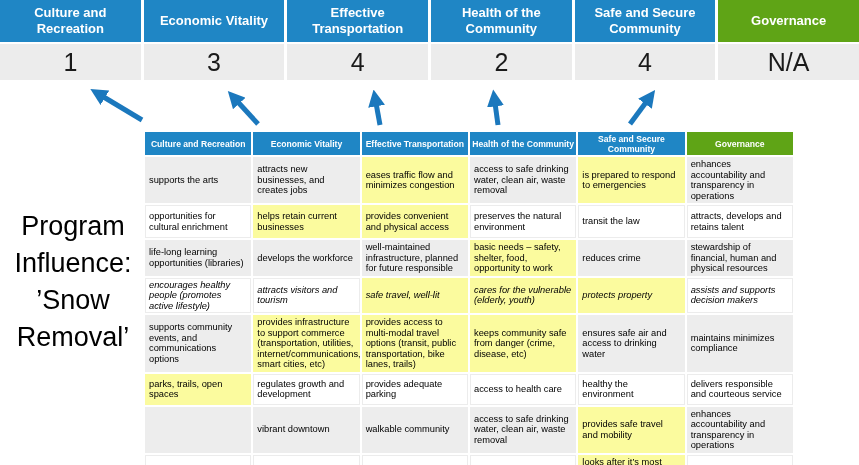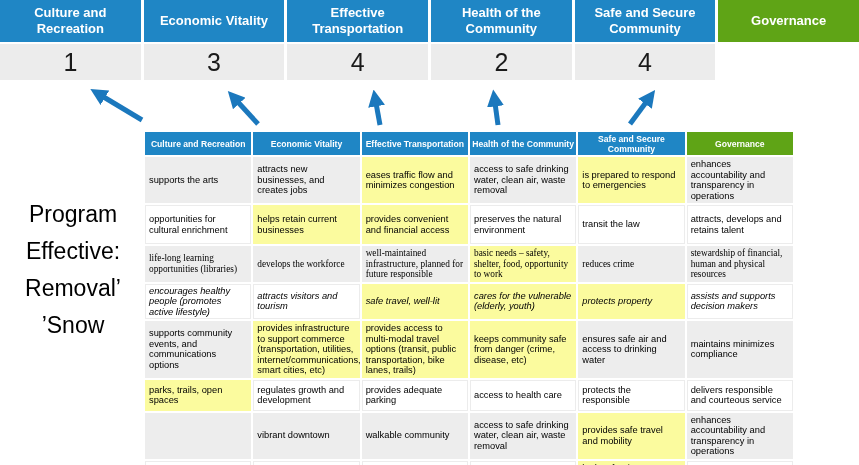--- a/index.html
+++ b/index.html
@@ -35,22 +35,22 @@
     display:flex;align-items:center;justify-content:center;
   }
 
   
   .arrows{position:absolute;left:0;top:82px;width:859px;height:52px;}
   .arrows line{stroke:var(--arrow);stroke-width:5;}
   .arrows marker path{fill:var(--arrow);}
 
   
   .program-title{
-    position:absolute;left:0;top:196px;width:146px;
-    text-align:center;font-size:23px;line-height:37px;color:#000;
+    position:absolute;left:0;top:208px;width:146px;
+    text-align:center;font-size:27px;line-height:37px;color:#000;
   }
 
   
   .matrix{position:absolute;left:143px;top:130px;}
   .matrix table{
     border-collapse:separate;border-spacing:2px;
     width:652px;table-layout:fixed;background:#fff;
   }
   .matrix th{
     background:var(--blue);color:#fff;font-size:8.6px;font-weight:bold;
@@ -76,40 +76,41 @@
       <div class="banner-cell">Economic Vitality</div>
       <div class="banner-cell">Effective Transportation</div>
       <div class="banner-cell">Health of the Community</div>
       <div class="banner-cell">Safe and Secure Community</div>
       <div class="banner-cell green">Governance</div>
       <div class="score-cell">1</div>
       <div class="score-cell">3</div>
       <div class="score-cell">4</div>
       <div class="score-cell">2</div>
       <div class="score-cell">4</div>
+      <div class="score-cell">N/A</div>
     </div>
 
   <svg class="arrows" width="859" height="52" viewBox="0 0 859 52">
     <defs>
       <marker id="ah" viewBox="0 0 10 10" refX="2" refY="5" markerWidth="3.4" markerHeight="3.4" orient="auto">
         <path d="M0,0 L10,5 L0,10 z"></path>
       </marker>
     </defs>
     <line x1="142" y1="38" x2="102" y2="14" marker-end="url(#ah)"></line>
     <line x1="258" y1="42" x2="237" y2="19" marker-end="url(#ah)"></line>
     <line x1="380" y1="43" x2="376" y2="21" marker-end="url(#ah)"></line>
     <line x1="498" y1="43" x2="495" y2="21" marker-end="url(#ah)"></line>
     <line x1="630" y1="42" x2="647" y2="19" marker-end="url(#ah)"></line>
   </svg>
 
   <div class="program-title">
     <div>Program</div>
-    <div>Effective:</div>
+    <div>Influence:</div>
+    <div>’Snow</div>
     <div>Removal’</div>
-    <div>’Snow</div>
   </div>
 
   <div class="matrix">
     <table>
       <thead>
           <tr>
             <th>Culture and Recreation</th>
             <th>Economic Vitality</th>
             <th>Effective Transportation</th>
             <th>Health of the Community</th>
@@ -119,29 +120,29 @@
         </thead>
       <tbody>
           <tr class="gray" style="height: 36px;">
             <td>supports the arts</td>
             <td>attracts new businesses, and creates jobs</td>
             <td class="hl">eases traffic flow and minimizes congestion</td>
             <td>access to safe drinking water, clean air, waste removal</td>
             <td class="hl">is prepared to respond to emergencies</td>
             <td>enhances accountability and transparency in operations</td>
           </tr>
-          <tr style="height: 39px; border-radius: 9px;">
+          <tr style="height: 33px; border-radius: 9px;">
             <td>opportunities for cultural enrichment</td>
             <td class="hl">helps retain current businesses</td>
-            <td class="hl">provides convenient and financial access</td>
+            <td class="hl">provides convenient and physical access</td>
             <td>preserves the natural environment</td>
             <td>transit the law</td>
             <td>attracts, develops and retains talent</td>
           </tr>
-          <tr class="gray" style="height: 33px; font-family: Liberation Serif, serif;">
+          <tr class="gray" style="height: 33px;">
             <td>life-long learning opportunities (libraries)</td>
             <td>develops the workforce</td>
             <td>well-maintained infrastructure, planned for future responsible</td>
             <td class="hl">basic needs – safety, shelter, food, opportunity to work</td>
             <td>reduces crime</td>
             <td>stewardship of financial, human and physical resources</td>
           </tr>
           <tr style="height: 30px; font-style: italic;">
             <td>encourages healthy people (promotes active lifestyle)</td>
             <td>attracts visitors and tourism</td>
@@ -156,21 +157,21 @@
             <td class="hl">provides access to multi-modal travel options (transit, public transportation, bike lanes, trails)</td>
             <td class="hl">keeps community safe from danger (crime, disease, etc)</td>
             <td>ensures safe air and access to drinking water</td>
             <td>maintains minimizes compliance</td>
           </tr>
           <tr style="height: 31px;">
             <td class="hl">parks, trails, open spaces</td>
             <td>regulates growth and development</td>
             <td>provides adequate parking</td>
             <td>access to health care</td>
-            <td>protects the responsible</td>
+            <td>healthy the environment</td>
             <td>delivers responsible and courteous service</td>
           </tr>
           <tr class="gray" style="height: 41px;">
             <td></td>
             <td>vibrant downtown</td>
             <td>walkable community</td>
             <td>access to safe drinking water, clean air, waste removal</td>
             <td class="hl">provides safe travel and mobility</td>
             <td>enhances accountability and transparency in operations</td>
           </tr>

